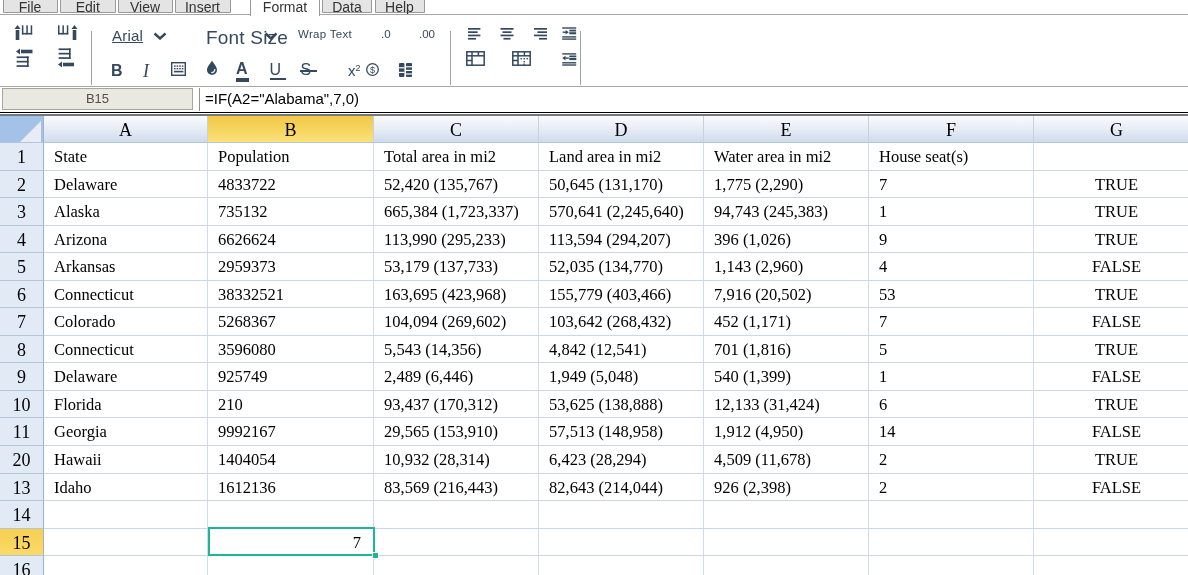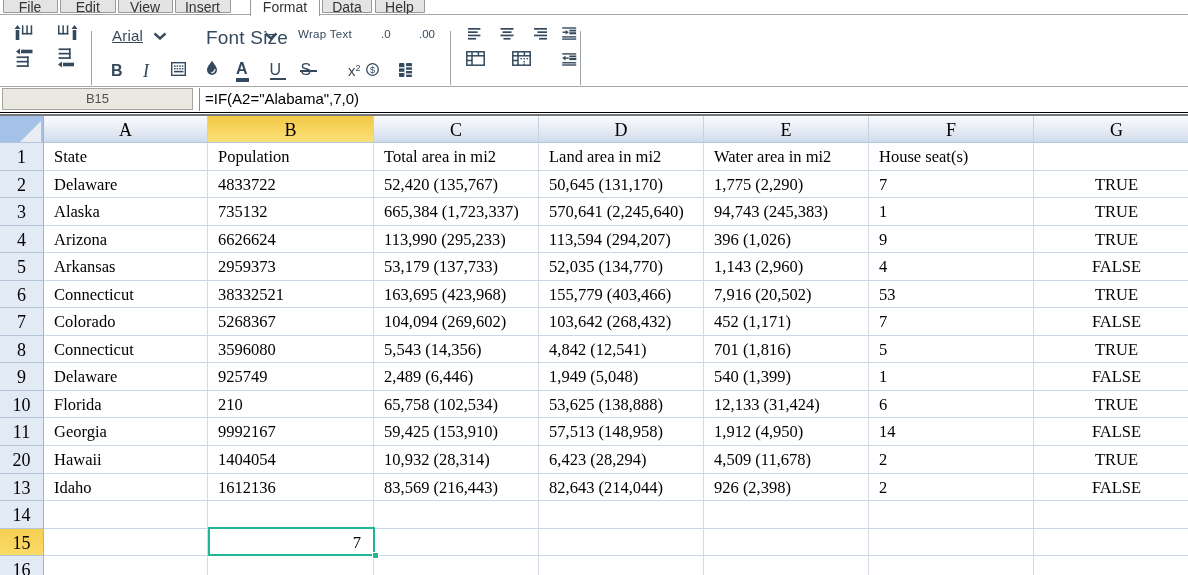--- a/index.html
+++ b/index.html
@@ -343,31 +343,31 @@
             <td>2,489 (6,446)</td>
             <td>1,949 (5,048)</td>
             <td>540 (1,399)</td>
             <td>1</td>
             <td class="ctr">FALSE</td>
           </tr>
       <tr>
             <td class="rh">10</td>
             <td>Florida</td>
             <td>210</td>
-            <td>65,758 (102,534)</td>
+            <td>93,437 (170,312)</td>
             <td>53,625 (138,888)</td>
             <td>12,133 (31,424)</td>
             <td>6</td>
             <td class="ctr">TRUE</td>
           </tr>
       <tr>
             <td class="rh">11</td>
             <td>Georgia</td>
             <td>9992167</td>
-            <td>59,425 (153,910)</td>
+            <td>29,565 (153,910)</td>
             <td>57,513 (148,958)</td>
             <td>1,912 (4,950)</td>
             <td>14</td>
             <td class="ctr">FALSE</td>
           </tr>
       <tr>
             <td class="rh">20</td>
             <td>Hawaii</td>
             <td>1404054</td>
             <td>10,932 (28,314)</td>

